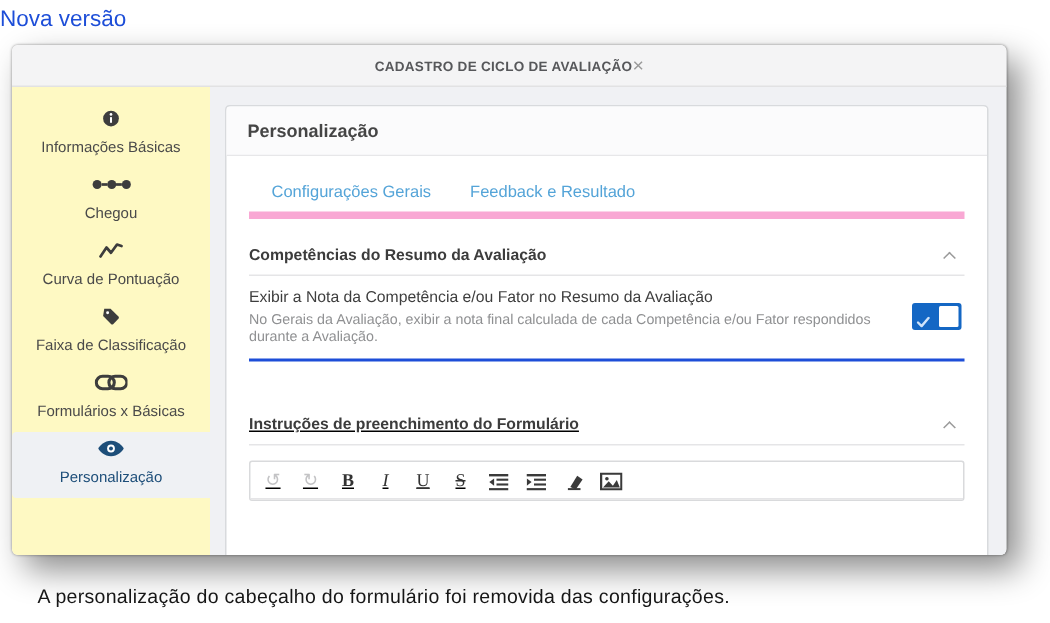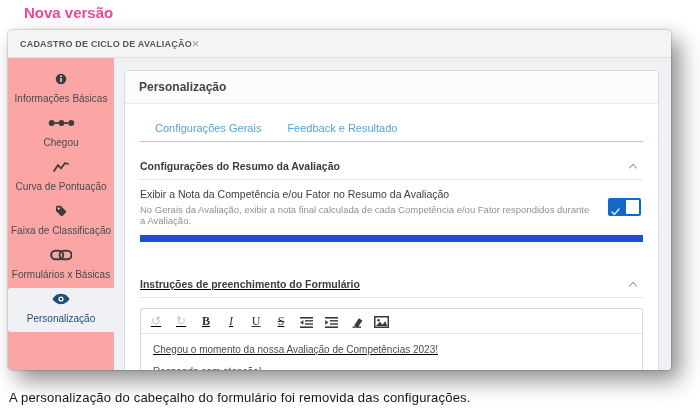--- a/index.html
+++ b/index.html
@@ -5,62 +5,62 @@
   * { box-sizing: border-box; margin: 0; padding: 0; }
   html, body { width: 700px; height: 415px; }
   body {
     position: relative;
     background: #ffffff;
     font-family: "Liberation Sans", sans-serif;
     overflow: hidden;
   }
 
   .page-heading {
-    position: absolute; top: 4px; left: 24px;
-    font-size: 15px; font-weight: 700; color: #ec4899;
+    position: absolute; top: 4px; left: 0;
+    font-size: 15px; font-weight: 400; color: #1d4ed8;
   }
 
   .modal {
     position: absolute; left: 8px; top: 30px;
     width: 663px; height: 340px;
     background: #fff; border-radius: 4px;
     box-shadow: 0 0 2px rgba(0,0,0,0.45), 9px 10px 22px rgba(0,0,0,0.45);
     overflow: hidden; display: flex; flex-direction: column;
   }
   .modal-header {
     height: 28px; flex: none;
     background: #f4f4f5; border-bottom: 1px solid #e2e2e3;
-    display: flex; align-items: center; justify-content: flex-start;
+    display: flex; align-items: center; justify-content: center;
     padding: 0 12px;
   }
   .modal-title { font-size: 9px; font-weight: 700; color: #56575a; letter-spacing: 0.2px; }
   .modal-close { color: #9a9a9a; font-size: 13px; line-height: 1; cursor: pointer; }
 
   .modal-body { flex: 1; display: flex; overflow: hidden; }
 
-  .sidebar { width: 106px; flex: none; background: #fca5a5; padding-top: 10px; }
+  .sidebar { width: 132px; flex: none; background: #fef9c3; padding-top: 10px; }
   .side-item { text-align: center; padding: 5px 3px 6px; color: #4a4a4a; cursor: pointer; }
   .side-item .icon { display: block; height: 13px; margin-bottom: 2px; color: #3d3d3d; }
   .side-item .icon svg { height: 12px; vertical-align: top; }
   .side-label { font-size: 10px; line-height: 1.15; white-space: nowrap; }
   .side-item.active { background: #eff1f4; color: #1d4e79; border-radius: 3px 0 0 3px; }
   .side-item.active .icon { color: #1d4e79; }
 
   .main { flex: 1; background: #f0f1f4; padding: 12px 12px 0 10px; overflow: hidden; }
   .card {
     background: #fff; border: 1px solid #d8dadd; border-radius: 3px;
     height: 312px; display: flex; flex-direction: column;
   }
   .card-header {
     padding: 9px 14px; font-size: 12px; font-weight: 700; color: #454545;
     background: #fbfbfc; border-bottom: 1px solid #e7e7e9; border-radius: 3px 3px 0 0;
   }
   .card-content { padding: 12px 15px 0; flex: 1; overflow: hidden; }
 
-  .tabs { display: flex; border-bottom: 1px solid #f9a8d4; padding-left: 2px; }
+  .tabs { display: flex; border-bottom: 5px solid #f9a8d4; padding-left: 2px; }
   .tab { font-size: 11px; color: #54a4d8; padding: 6px 13px 7px; cursor: pointer; white-space: nowrap; }
   .tab.active {
     color: #5a5a5a; background: #fff;
     border: 1px solid #dcdcde; border-bottom-color: #fff;
     margin-bottom: -1px; border-radius: 2px 2px 0 0;
   }
 
   .section { margin-top: 15px; }
   .section.second { margin-top: 33px; text-decoration: underline; }
   .section-header {
@@ -69,21 +69,21 @@
   }
   .section-title { font-size: 10.5px; font-weight: 700; color: #3c3c3c; }
   .chevron {
     width: 6px; height: 6px; flex: none;
     border-left: 1.5px solid #9a9a9a; border-top: 1.5px solid #9a9a9a;
     transform: rotate(45deg); margin: 3px 5px 0 0;
   }
 
   .setting-row {
     display: flex; justify-content: center; align-items: center;
-    padding: 8px 2px 9px 0; border-bottom: 7px solid #1d4ed8;
+    padding: 8px 2px 9px 0; border-bottom: 2px solid #1d4ed8;
   }
   .setting-label { font-size: 10.5px; color: #3e3e3e; }
   .setting-desc { font-size: 9.5px; color: #8f9092; margin-top: 4px; }
 
   .toggle {
     width: 33px; height: 18px; flex: none; margin-left: 12px;
     background: #1467c4; border-radius: 2px; position: relative; cursor: pointer;
   }
   .toggle .check { position: absolute; left: 3px; top: 4px; }
   .toggle .knob {
@@ -105,21 +105,21 @@
   .tbtn.bold { font-weight: 700; }
   .tbtn.italic { font-style: italic; }
   .tbtn.underline { text-decoration: underline; }
   .tbtn.strike { text-decoration: line-through; }
   .tbtn svg { vertical-align: middle; }
 
   .editor-content { padding: 10px 12px 0; height: 58px; overflow: hidden; background: #fff; }
   .editor-line { font-size: 10px; color: #4c4c4e; margin-bottom: 11px; }
 
   .caption {
-    position: absolute; left: 9px; top: 390px;
+    position: absolute; left: 25px; top: 390px;
     font-size: 13px; color: #161616; letter-spacing: 0.2px;
   }
 </style>
 </head>
 <body>
 
 <div class="page-heading">Nova versão</div>
 
 <div class="modal">
 
@@ -205,21 +205,21 @@
 
         <div class="card-content">
 
           <div class="tabs">
             <div class="tab">Configurações Gerais</div>
             <div class="tab">Feedback e Resultado</div>
           </div>
 
           <div class="section">
             <div class="section-header">
-              <span class="section-title">Configurações do Resumo da Avaliação</span>
+              <span class="section-title">Competências do Resumo da Avaliação</span>
               <span class="chevron"></span>
             </div>
             <div class="setting-row">
               <div>
                 <div class="setting-label">Exibir a Nota da Competência e/ou Fator no Resumo da Avaliação</div>
                 <div class="setting-desc">No Gerais da Avaliação, exibir a nota final calculada de cada Competência e/ou Fator respondidos durante a Avaliação.</div>
               </div>
               <div class="toggle">
                 <span class="check">
                   <svg width="9" height="8" viewBox="0 0 9 8">
@@ -270,24 +270,20 @@
                     </svg>
                 </span>
                 <span class="tbtn">
                   <svg width="15" height="12" viewBox="0 0 15 12">
                       <rect x="0.75" y="0.75" width="13.5" height="10.5" fill="none" stroke="#3a3a3a" stroke-width="1.5"></rect>
                       <circle cx="4.6" cy="4.2" r="1.2" fill="#3a3a3a"></circle>
                       <path d="M2 10 L5.8 5.8 L8.6 8.8 L11.2 5 L13.2 10 Z" fill="#3a3a3a"></path>
                     </svg>
                 </span>
               </div>
-              <div class="editor-content">
-                <p class="editor-line">Chegou o momento da nossa Avaliação de Competências 2023!</p>
-                <p class="editor-line">Responda com atenção!</p>
-              </div>
             </div>
           </div>
 
         </div>
       </div>
     </div>
 
   </div>
 </div>
 

